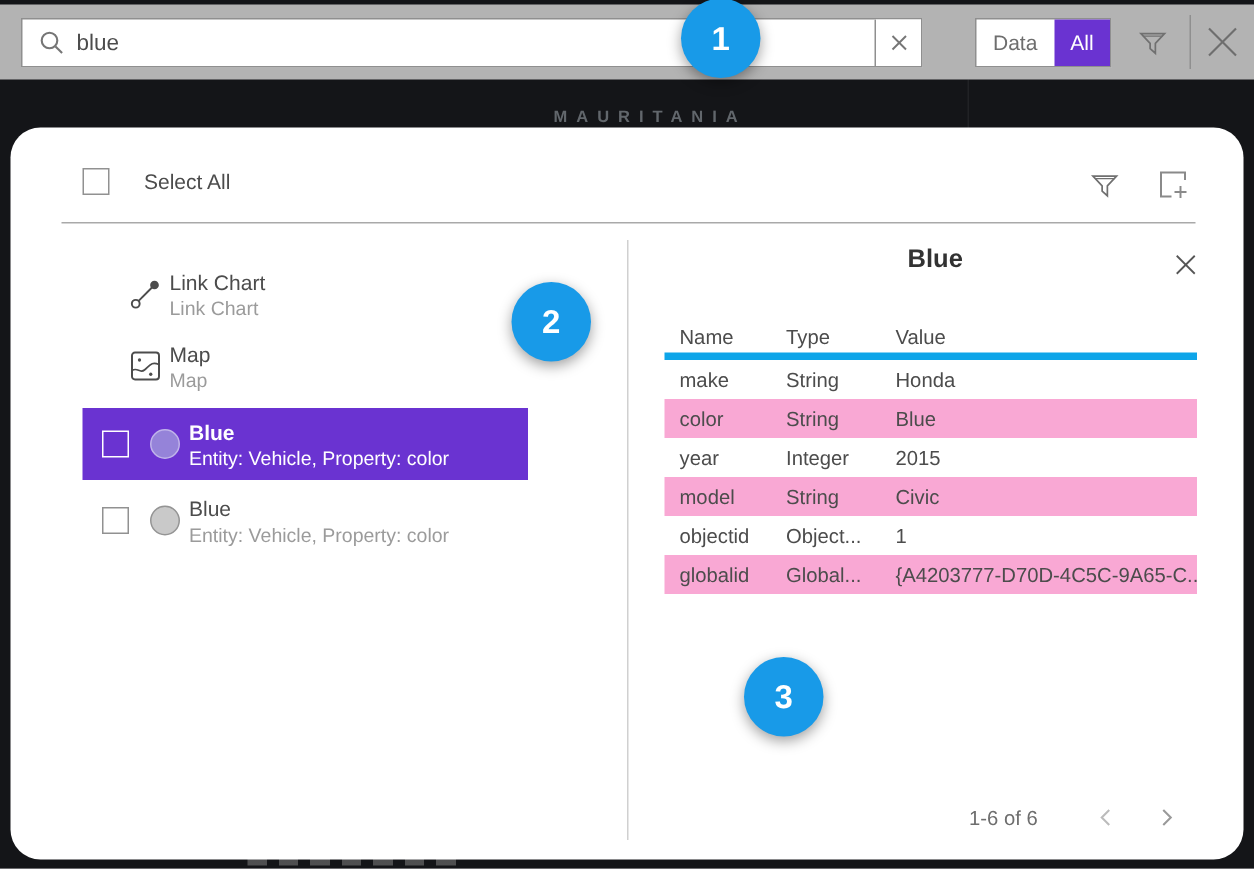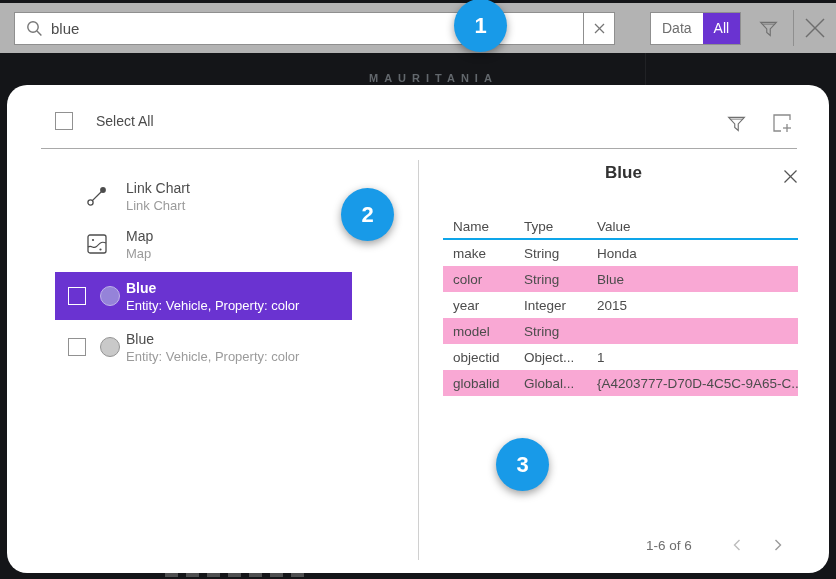--- a/index.html
+++ b/index.html
@@ -45,21 +45,21 @@
   .ph-icon { position:absolute; top:25px; width:26px; height:26px; display:flex;
     align-items:center; justify-content:center; cursor:pointer; }
   .ph-icon.filter { left:716px; }
   .ph-icon.add { left:762px; }
   .header-divider { position:absolute; left:34px; top:63px; width:756px; height:1px; background:#a9a9a9; }
 
   
   .list-item { position:absolute; left:48px; width:297px; display:flex; align-items:center; cursor:pointer; }
   .list-item .cb { margin-left:13px; flex:0 0 18px; }
   .list-item .li-icon { display:flex; align-items:center; justify-content:center; }
-  .li-text { margin-left:18px; }
+  .li-text { margin-left:5px; }
   .li-title { font-size:14px; color:#4c4c4c; }
   .li-sub { font-size:13px; color:#9b9b9b; margin-top:2px; }
   .list-item.plain .li-icon { margin-left:31px; width:22px; }
   .list-item.with-cb .li-icon { margin-left:14px; width:20px; }
   .list-item.with-cb .li-text { margin-left:6px; }
   .list-item.selected { background:#6a33d1; }
   .list-item.selected .cb { border-color:#fff; background:transparent; }
   .list-item.selected .li-title { color:#fff; font-weight:bold; }
   .list-item.selected .li-sub { color:#fff; }
   .item-linkchart { top:90px; height:42px; }
@@ -74,21 +74,21 @@
 
   
   .detail { position:absolute; left:411px; top:0; width:411px; height:488px; }
   .detail-title { position:absolute; left:0; top:78px; width:100%; text-align:center;
     font-size:17px; font-weight:bold; color:#323232; }
   .detail-close { position:absolute; left:360px; top:79px; width:24px; height:24px;
     display:flex; align-items:center; justify-content:center; cursor:pointer; }
   .dt { position:absolute; left:25px; top:129px; width:355px; font-size:13.5px; color:#4c4c4c; }
   .dt-row { display:grid; grid-template-columns:71px 73px 1fr; align-items:center;
     height:26px; padding-left:10px; white-space:nowrap; overflow:hidden; }
-  .dt-row.head { color:#4c4c4c; border-bottom:2px solid #0ea5e9; }
+  .dt-row.head { color:#4c4c4c; border-bottom:5px solid #0ea5e9; }
   .dt-row.shade { background:#f9a8d4; }
   .pagination { position:absolute; left:0; top:448px; width:411px; height:24px;
     display:flex; align-items:center; font-size:13.5px; color:#6e6e6e;text-decoration:underline; }
   .pagination .pg-text { position:absolute; left:228px; }
   .pg-btn { position:absolute; width:24px; height:24px; display:flex; align-items:center;
     justify-content:center; cursor:pointer; }
   .pg-btn.prev { left:307px; }
   .pg-btn.next { left:348px; }
 
   
@@ -249,20 +249,21 @@
         <span>Blue</span>
       </div>
       <div class="dt-row">
         <span>year</span>
         <span>Integer</span>
         <span>2015</span>
       </div>
       <div class="dt-row shade">
         <span>model</span>
         <span>String</span>
+        <span>Civic</span>
       </div>
       <div class="dt-row">
         <span>objectid</span>
         <span>Object...</span>
         <span>1</span>
       </div>
       <div class="dt-row shade">
         <span>globalid</span>
         <span>Global...</span>
         <span>{A4203777-D70D-4C5C-9A65-C...</span>

